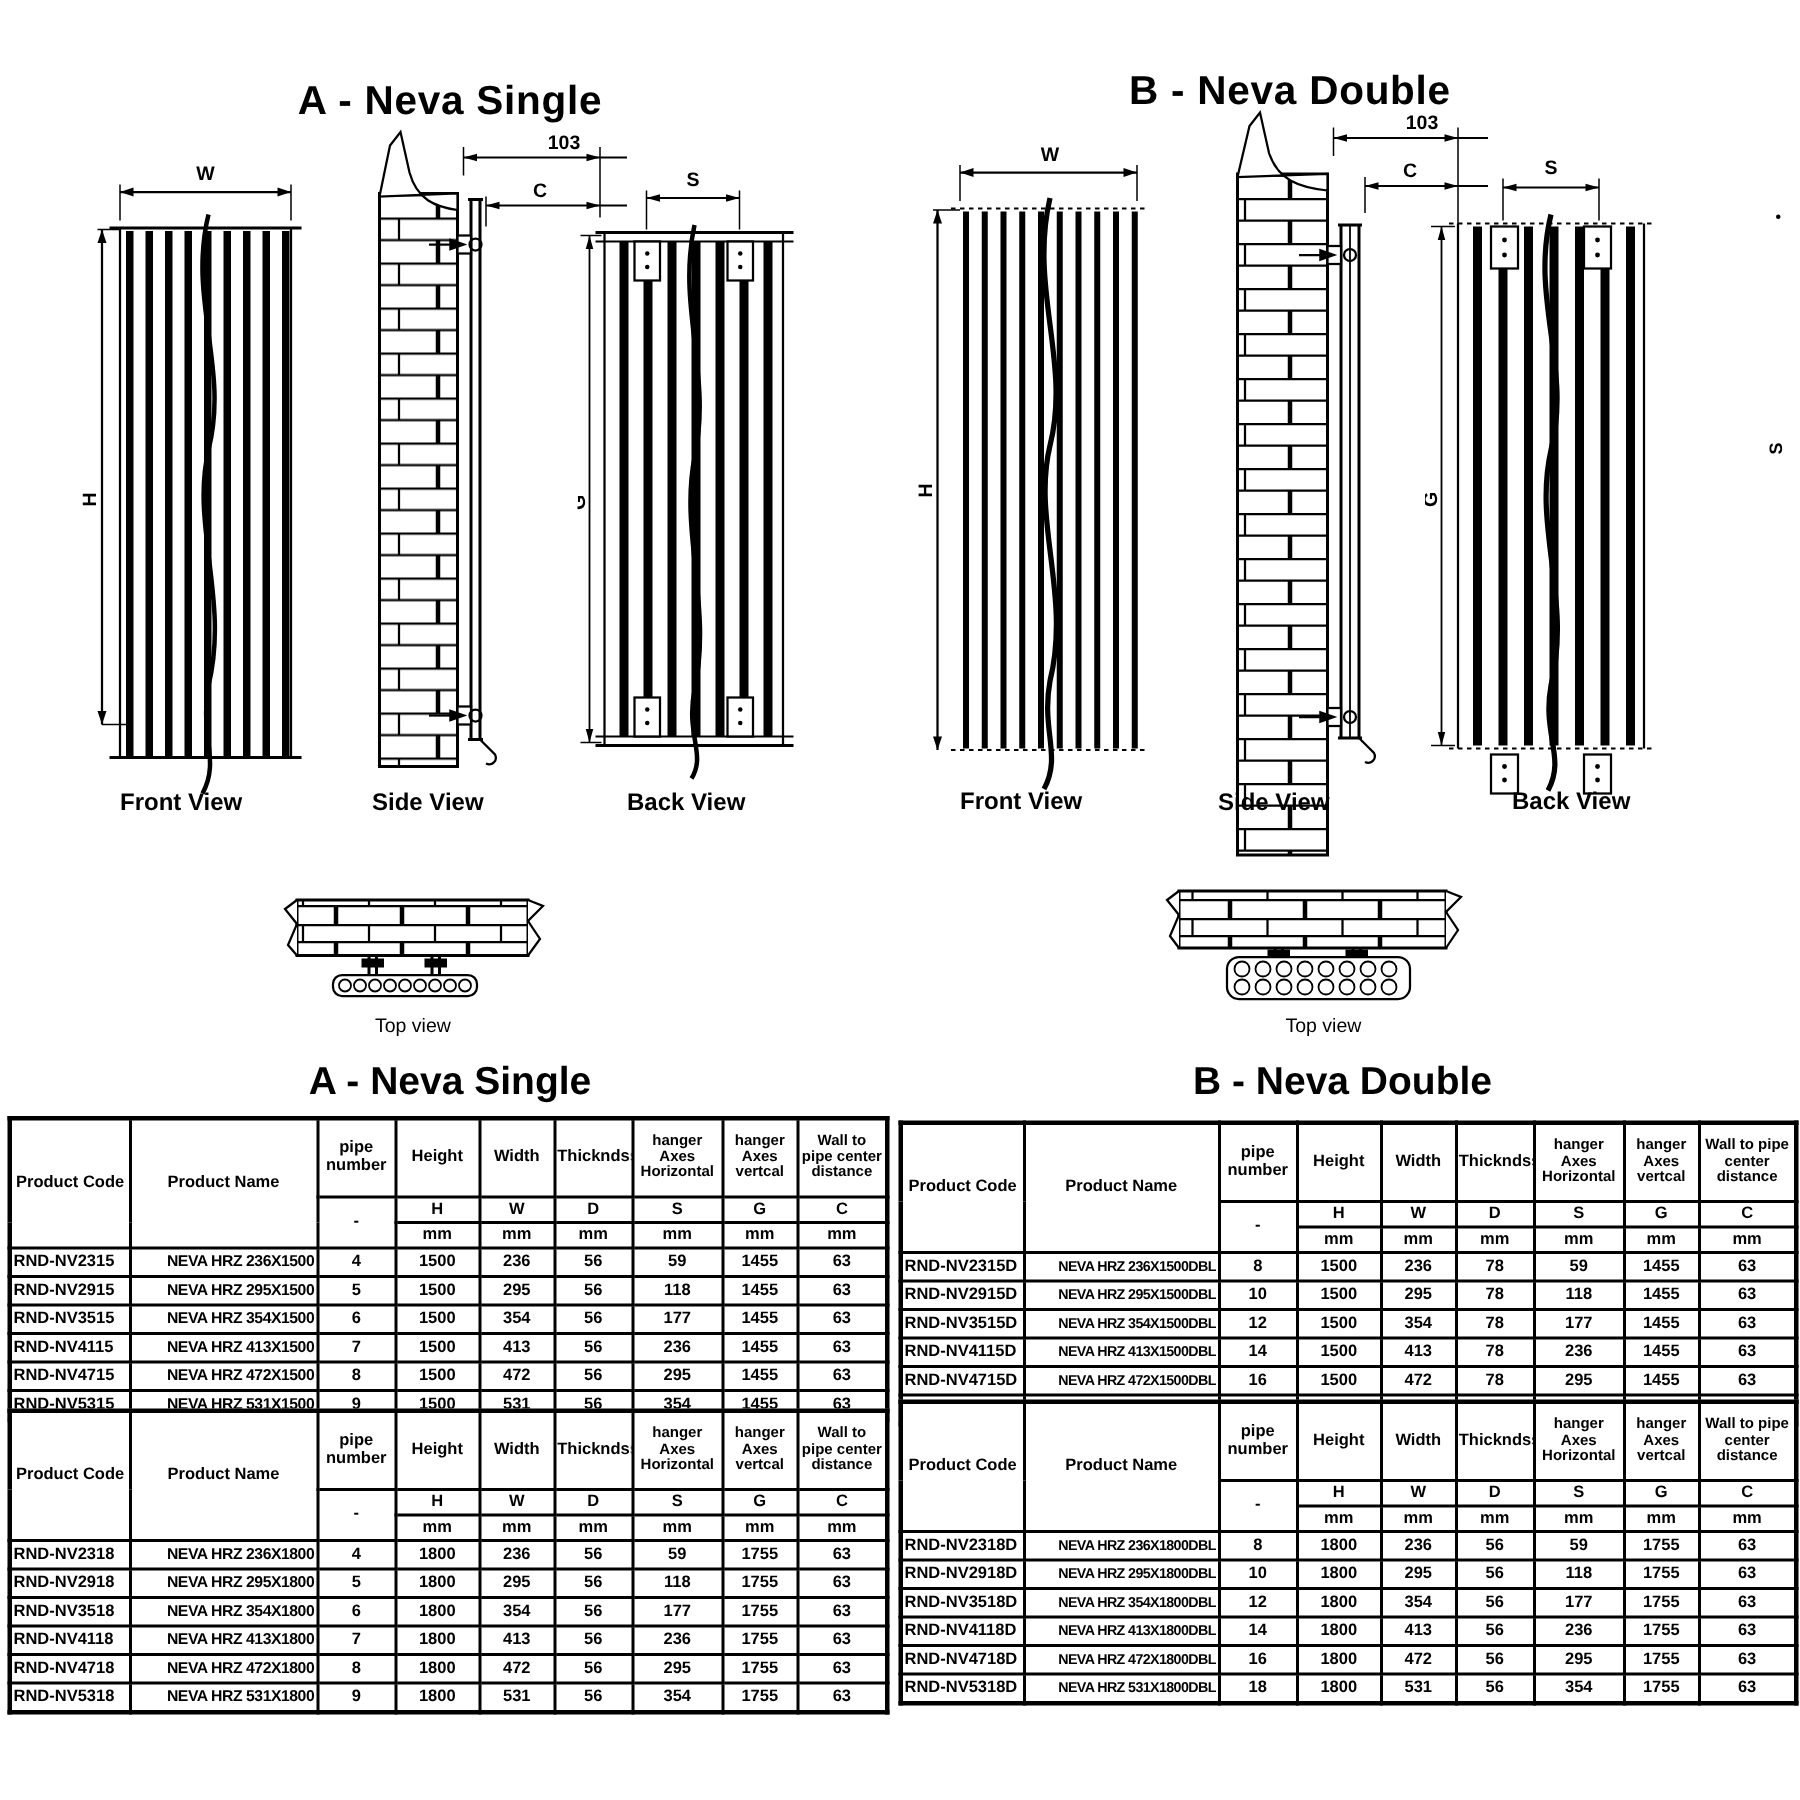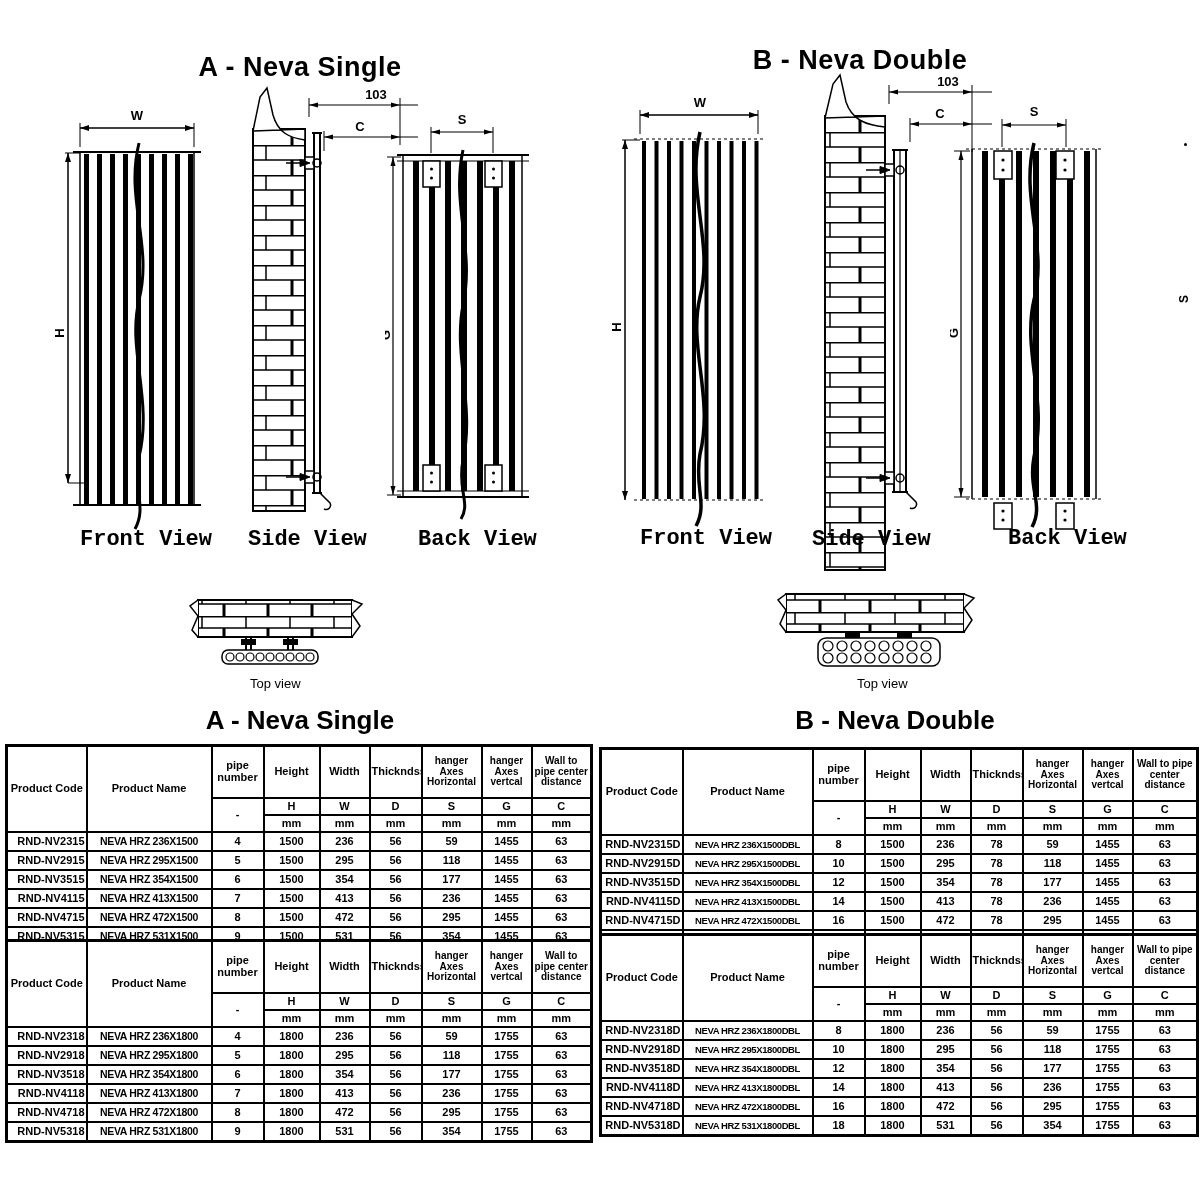--- a/index.html
+++ b/index.html
@@ -1,36 +1,36 @@
 <!DOCTYPE html>
 <html><head>
 <meta charset="utf-8">
 <style>
   html,body{margin:0;padding:0;}
   body{width:1200px;height:1200px;background:#fff;position:relative;overflow:hidden;
        font-family:"Liberation Sans",sans-serif;color:#000;}
   .abs{position:absolute;}
   .sec-title{font-weight:bold;font-size:27px;text-align:center;letter-spacing:0.5px;}
   .tbl-title{font-weight:bold;font-size:26px;text-align:center;}
-  .view-label{font-weight:bold;font-size:22px;white-space:nowrap;font-family:Liberation Mono, monospace;}
+  .view-label{font-weight:bold;font-size:16px;white-space:nowrap;}
   .top-label{font-weight:normal;font-size:13px;white-space:nowrap;}
   svg{display:block;}
   svg text{font-family:"Liberation Sans",sans-serif;font-weight:bold;fill:#000;}
   .dimtxt{font-size:13px;}
   .spec-table{position:absolute;border-collapse:collapse;table-layout:fixed;background:#fff;border:3px solid #000;}
   .spec-table td,.spec-table th{border:2px solid #000;text-align:center;padding:0 1px;
      font-size:11px;font-weight:bold;line-height:1.05;overflow:hidden;}
   .spec-table th{font-size:11px;}
   .spec-table .hang{font-size:10px;}
   .spec-table .hdr1 th{height:50px;}
   .spec-table .hdr2 td{height:15px;}
   .spec-table .hdr3 td{height:15px;}
   .spec-table tbody td{height:17px;white-space:nowrap;}
-  .spec-table tbody td.col-code{text-align:right;}
-  .spec-table tbody td.col-name{text-align:center;font-size:10.5px;letter-spacing:-0.3px;}
+  .spec-table tbody td.col-code{text-align:left;}
+  .spec-table tbody td.col-name{text-align:right;font-size:10.5px;letter-spacing:-0.3px;}
   .rt tbody td.col-name{font-size:9.5px;letter-spacing:-0.4px;}
   .stray-s{font-weight:bold;font-size:12px;transform:rotate(-90deg);}
   .stray-dot{width:3px;height:3px;background:#000;border-radius:50%;}
 </style>
 </head>
 <body>
 
 <div class="abs sec-title" style="left:90px;top:52px;width:420px;">A - Neva Single</div>
 <div class="abs sec-title" style="left:650px;top:45px;width:420px;">B - Neva Double</div>
 

